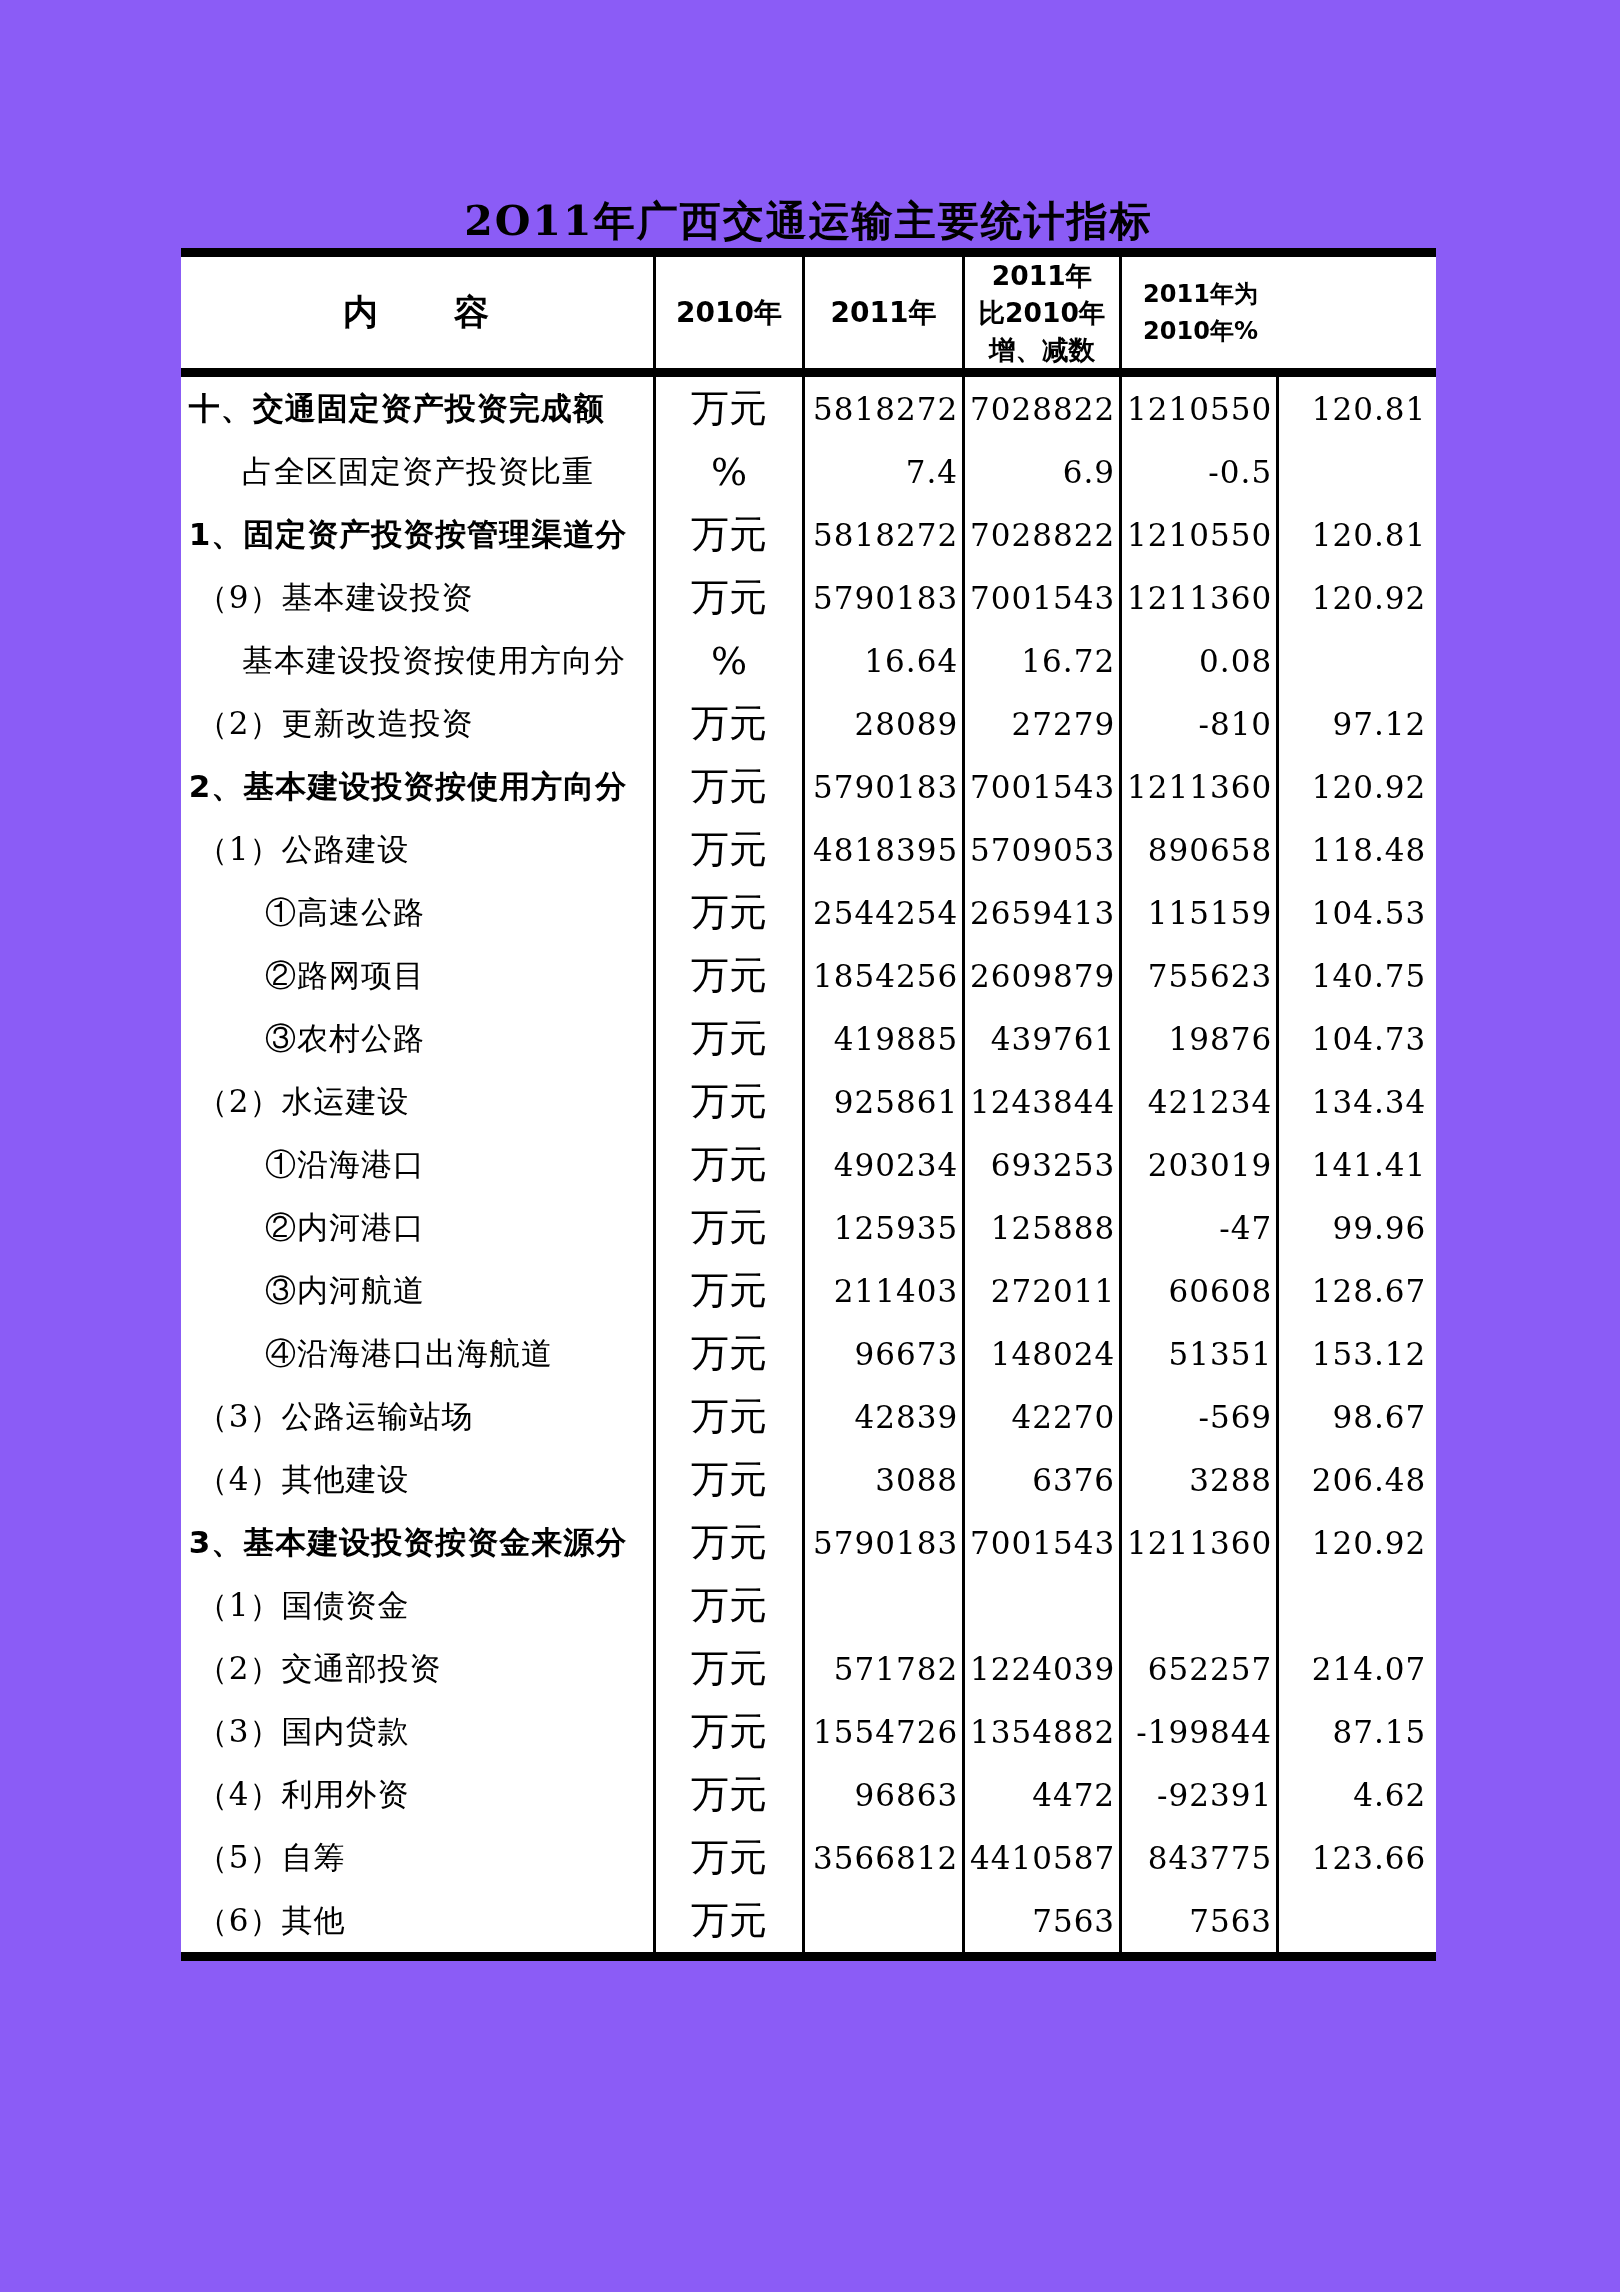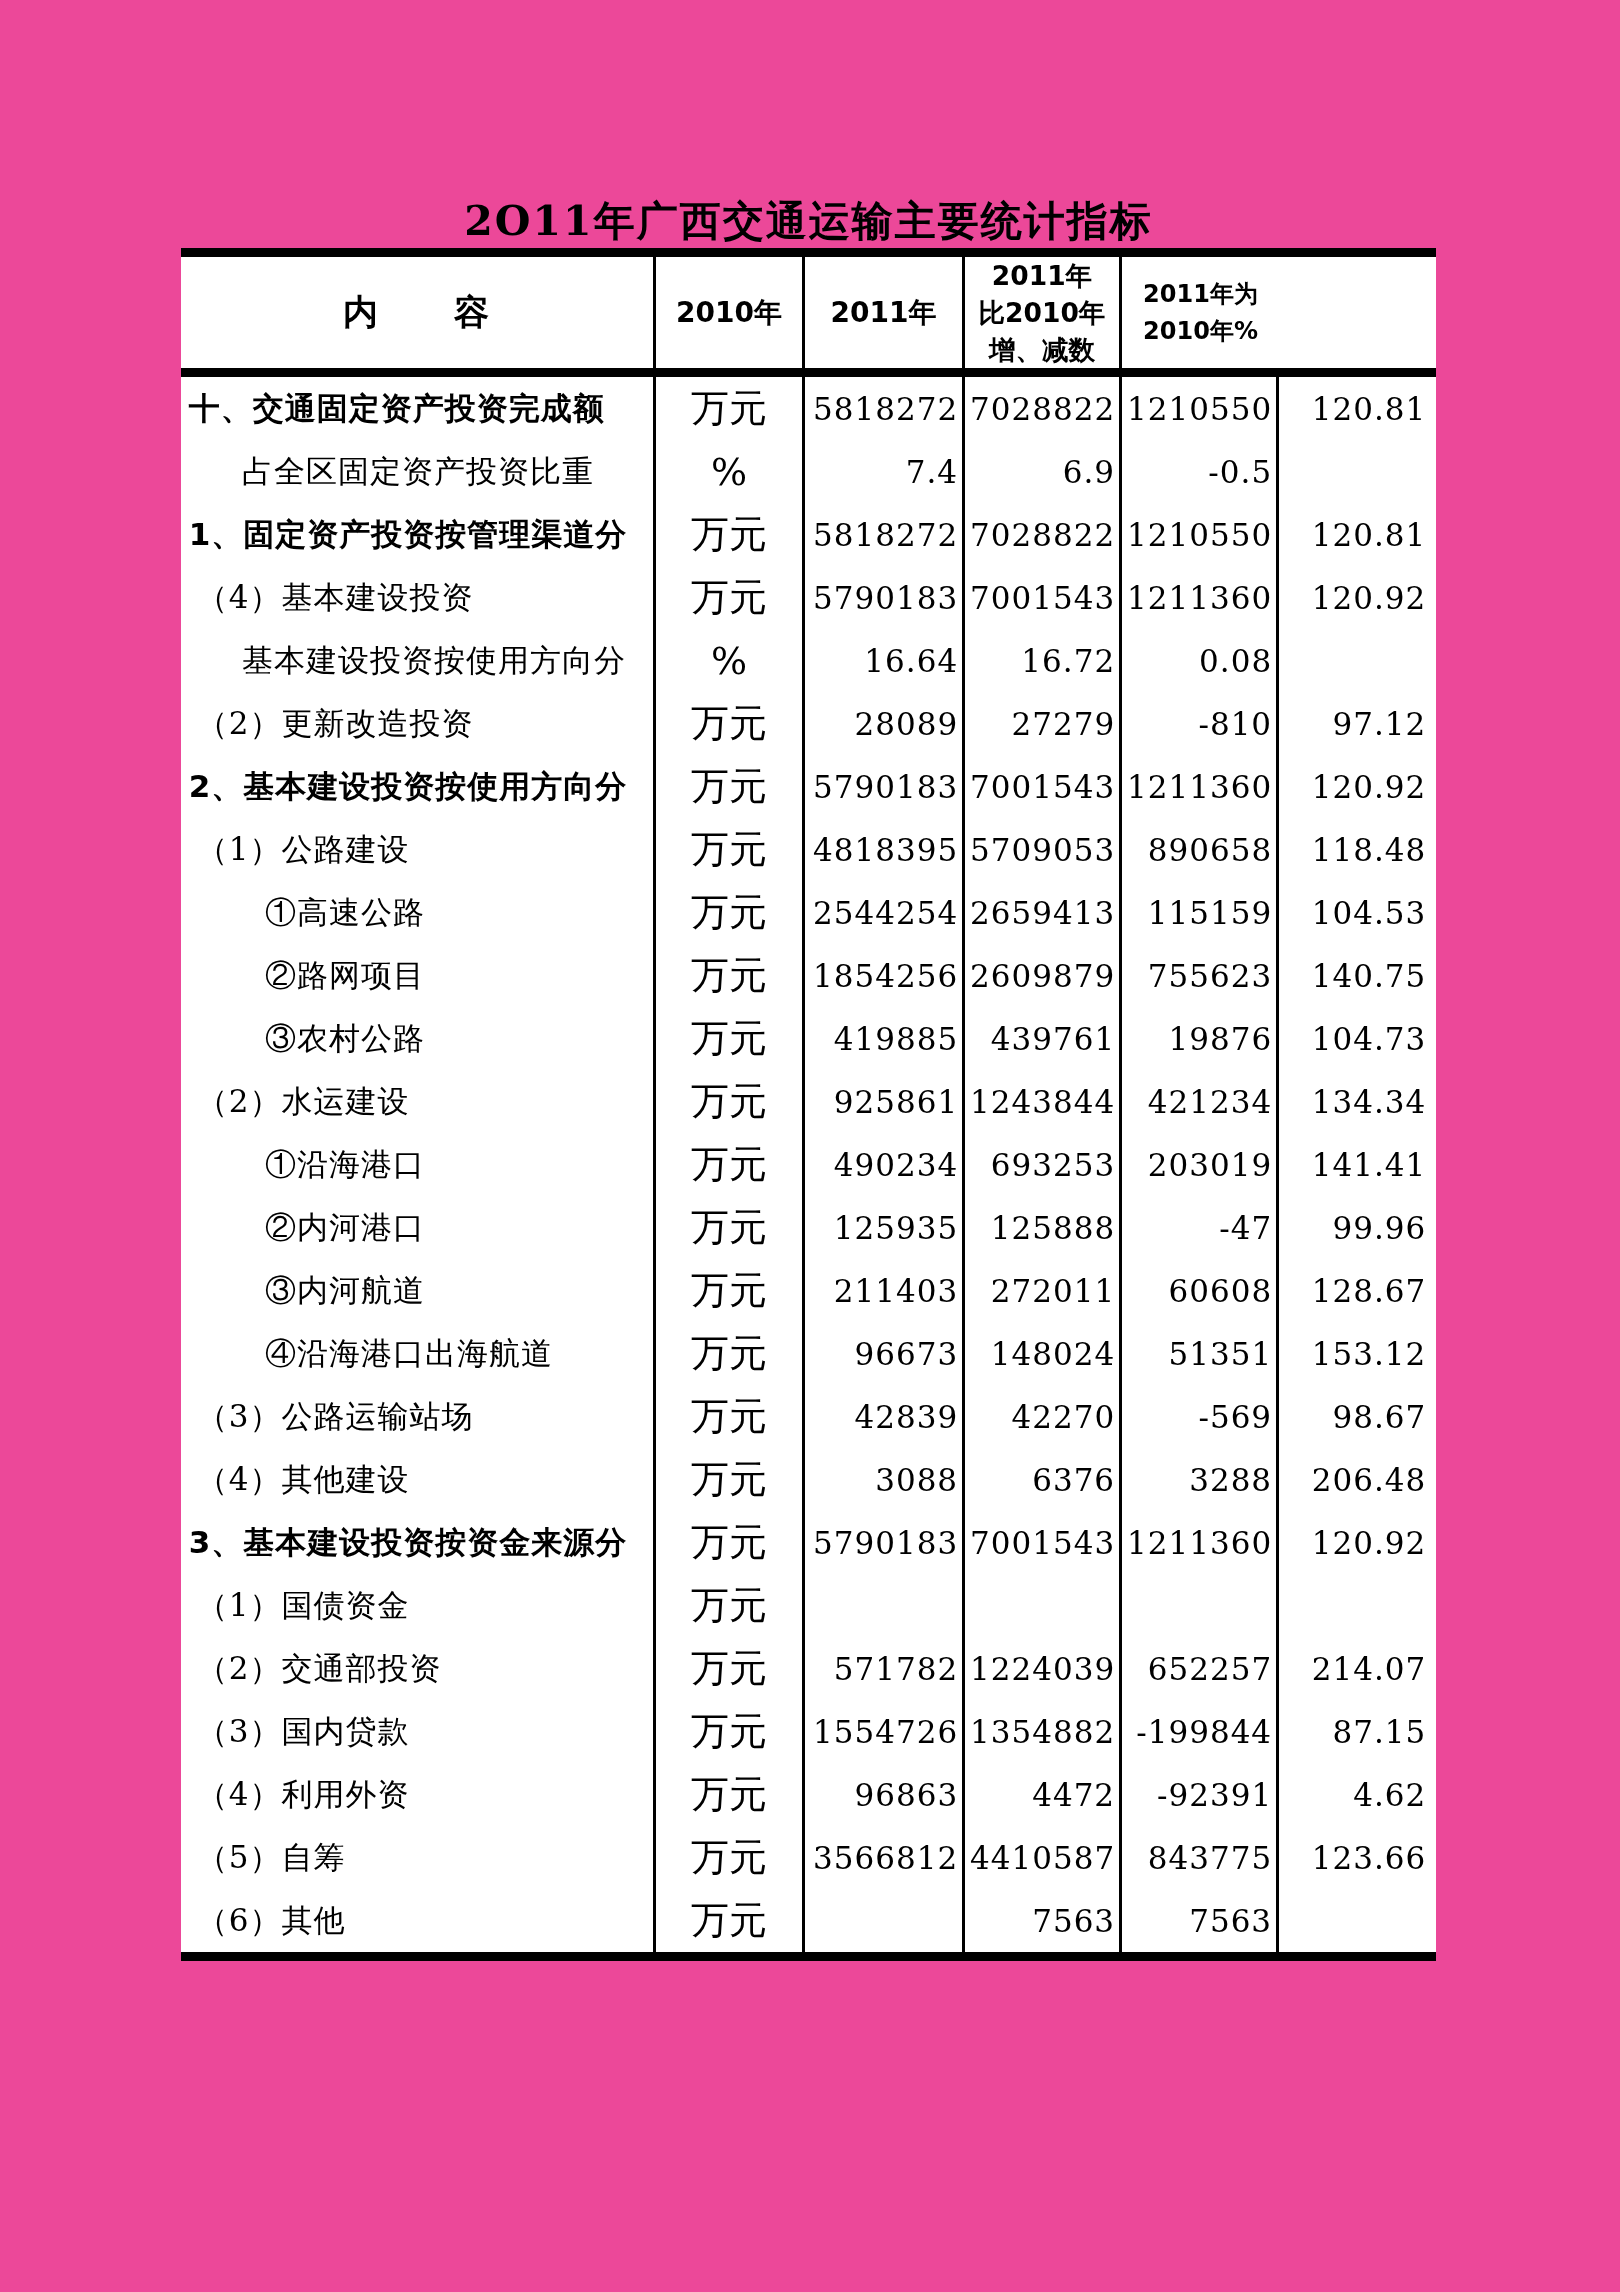--- a/index.html
+++ b/index.html
@@ -4,21 +4,21 @@
 <style>
   html, body { margin: 0; padding: 0; }
   body {
     width: 1620px; height: 2293px;
     background: #ffffff;
     font-family: "Liberation Serif", serif;
     color: #000;
     position: relative;
     overflow: hidden;
   }
-  .page { position: absolute; inset: 0; background: #ec4899; }
+  .page { position: absolute; inset: 0; background: #8b5cf6; }
 
   .title {
     position: absolute;
     left: 181px; top: 194px; width: 1255px;
     margin: 0;
     text-align: center;
     font-family: "DejaVu Serif", "Liberation Serif", serif;
     font-weight: bold;
     font-size: 41px;
     letter-spacing: 2px;
@@ -134,21 +134,21 @@
   </div>
         <div class="trow">
     <div class="cell c-label v ind-0 bold">1、固定资产投资按管理渠道分</div>
     <div class="cell c-unit  v">万元</div>
     <div class="cell c-num   v">5818272</div>
     <div class="cell c-num   v">7028822</div>
     <div class="cell c-num   v">1210550</div>
     <div class="cell c-num c-pct">120.81</div>
   </div>
         <div class="trow">
-    <div class="cell c-label v ind-1">（4）基本建设投资</div>
+    <div class="cell c-label v ind-1">（9）基本建设投资</div>
     <div class="cell c-unit  v">万元</div>
     <div class="cell c-num   v">5790183</div>
     <div class="cell c-num   v">7001543</div>
     <div class="cell c-num   v">1211360</div>
     <div class="cell c-num c-pct">120.92</div>
   </div>
         <div class="trow">
     <div class="cell c-label v ind-2">基本建设投资按使用方向分</div>
     <div class="cell c-unit  v">%</div>
     <div class="cell c-num   v">16.64</div>

